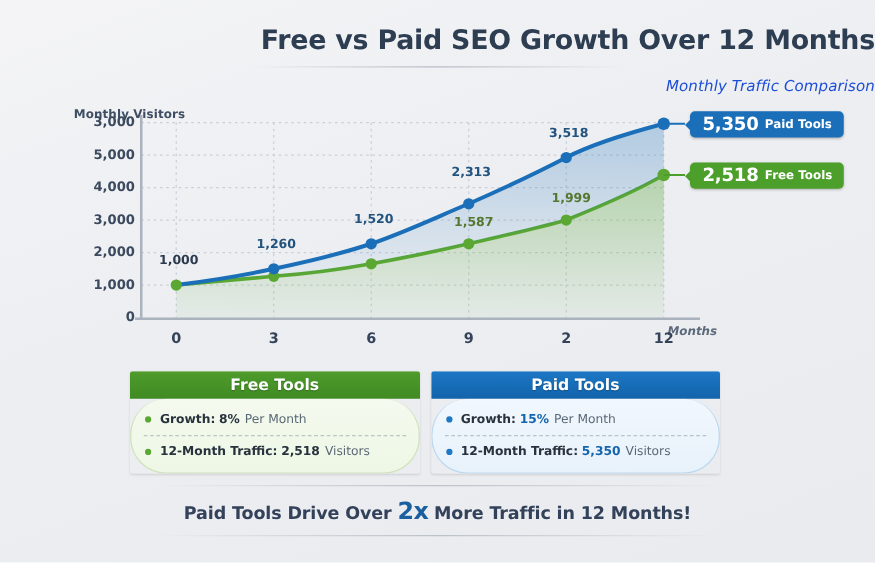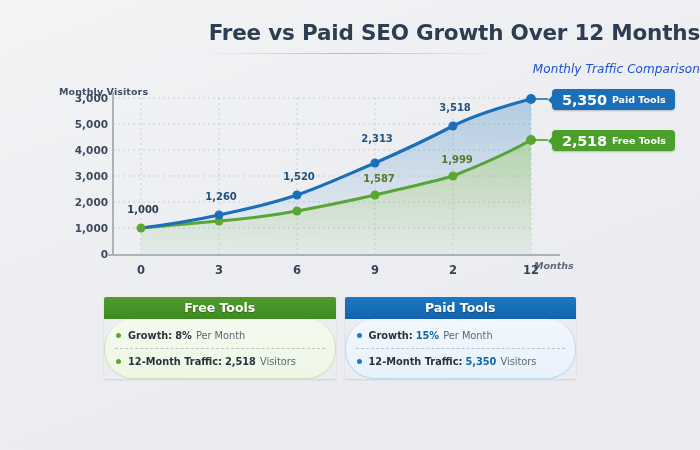--- a/index.html
+++ b/index.html
@@ -272,14 +272,23 @@
         <div class="card-row">
           <span class="bullet"></span>
           <span class="k">12-Month Traffic:</span>
           <span class="v">5,350</span>
           <span class="u">Visitors</span>
         </div>
       </div>
     </div>
   </div>
 
+  <div class="footer">
+    <div class="foot-rule"></div>
+    <div class="foot-text">
+      <span>Paid Tools Drive Over</span>
+      <span class="x2">2x</span>
+      <span>More Traffic in 12 Months!</span>
+    </div>
+    <div class="foot-rule"></div>
+  </div>
 
 </div>
 
 </body></html>

